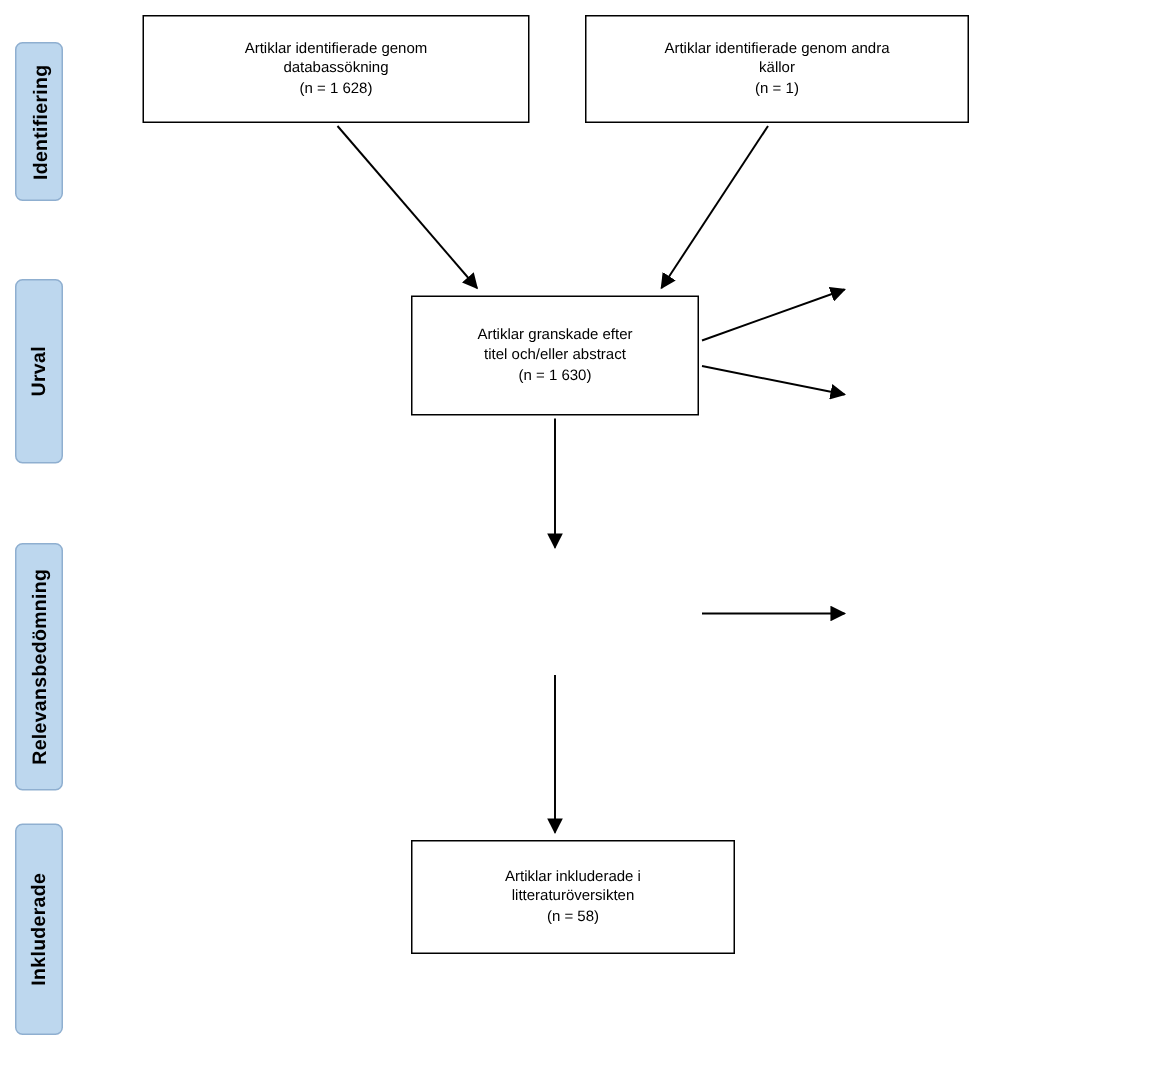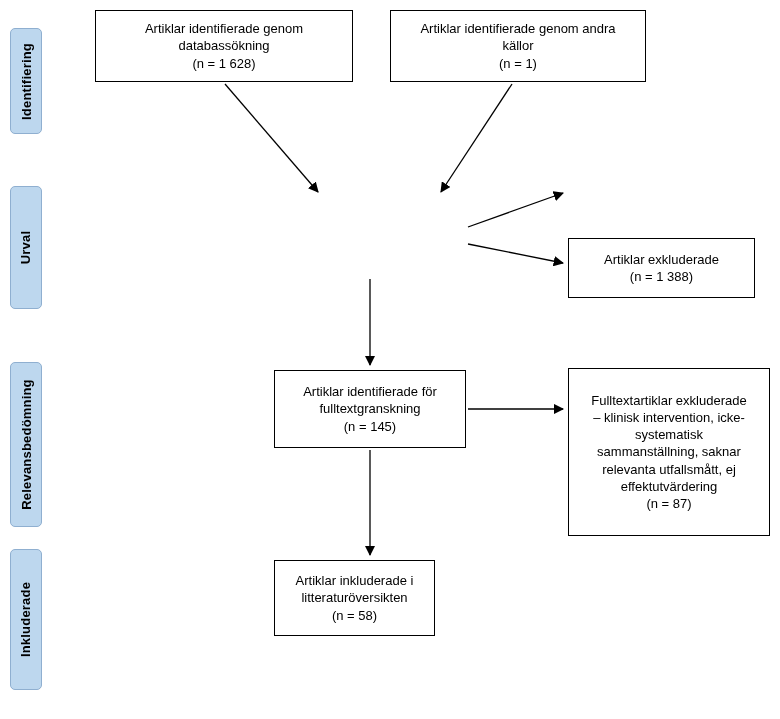--- a/index.html
+++ b/index.html
@@ -48,21 +48,21 @@
     border: 1px solid var(--box-border, #000000);
     display: flex;
     align-items: center;
     justify-content: center;
     text-align: center;
     box-sizing: border-box;
     padding: 3px 6px;
   }
   .node span {
     white-space: pre-line;
-    font-size: 13px;
+    font-size: 10px;
     line-height: 1.32;
     color: #000000;
   }
   line {
     stroke: #000000;
     stroke-width: 1.3;
   }
 </style>
 </head>
 <body>
@@ -102,42 +102,29 @@
 databassökning
 (n = 1 628)</span>
   </div>
 
   <div class="node" style="left:390px; top:10px; width:256px; height:72px;">
     <span>Artiklar identifierade genom andra
 källor
 (n = 1)</span>
   </div>
 
+  <div class="node" style="left:274px; top:197px; width:192px; height:80px;">
+    <span>Artiklar granskade efter
+titel och/eller abstract
+(n = 1 630)</span>
+  </div>
 
 
-  <div class="node" style="left:568px; top:238px; width:187px; height:60px;">
-    <span>Artiklar exkluderade
-(n = 1 388)</span>
-  </div>
 
-  <div class="node" style="left:274px; top:370px; width:192px; height:78px;">
-    <span>Artiklar identifierade för
-fulltextgranskning
-(n = 145)</span>
-  </div>
 
-  <div class="node" style="left:568px; top:368px; width:202px; height:168px;">
-    <span>Fulltextartiklar exkluderade
-– klinisk intervention, icke-
-systematisk
-sammanställning, saknar
-relevanta utfallsmått, ej
-effektutvärdering
-(n = 87)</span>
-  </div>
 
-  <div class="node" style="left:274px; top:560px; width:161px; height:76px;">
+  <div class="node" style="left:274px; top:560px; width:216px; height:76px;">
     <span>Artiklar inkluderade i
 litteraturöversikten
 (n = 58)</span>
   </div>
 
 </div>
 
 </body></html>

